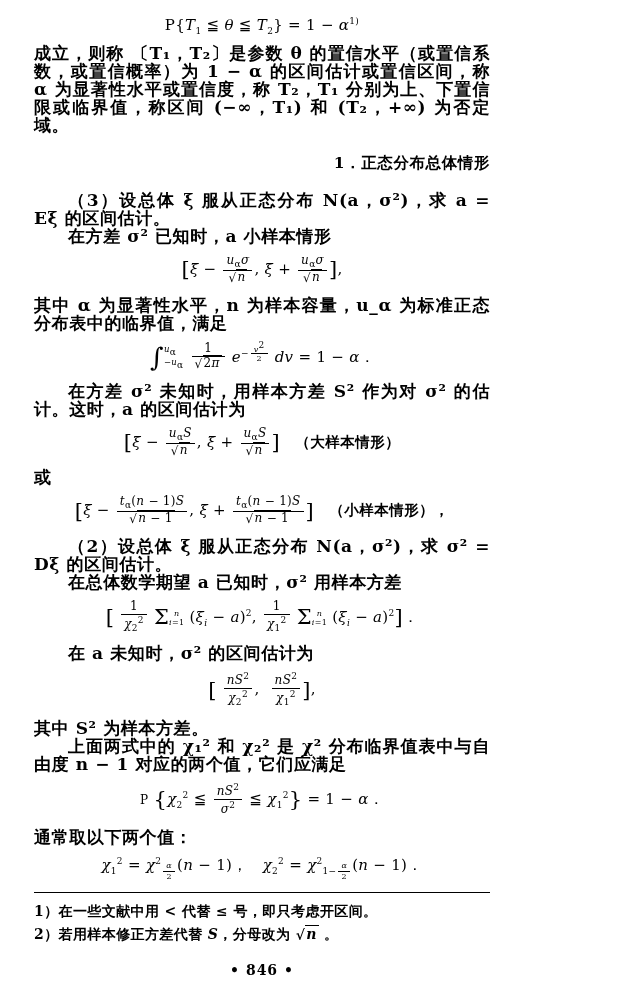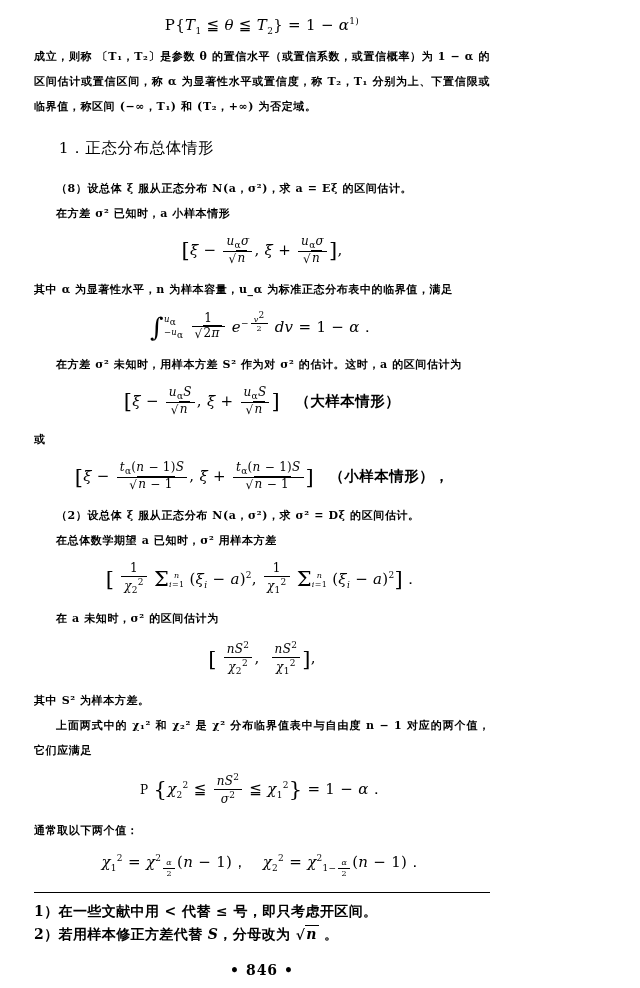--- a/index.html
+++ b/index.html
@@ -23,34 +23,35 @@
     filter: contrast(1.15);
   }
   .formula {
     text-align: center;
     margin: 6px 0 8px 0;
     font-family: "DejaVu Serif", serif;
     font-size: 15px;
     letter-spacing: 0.3px;
   }
   .para {
-    font-size: 11px;
-    line-height: 25px;
+    font-size: 17px;
+    line-height: 18px;
     text-align: justify;
     margin: 0;
     letter-spacing: 0.6px;
     font-weight: 600;
   }
   .indent { text-indent: 2em; }
   .sec-title {
     font-size: 15.5px;
     line-height: 26px;
     letter-spacing: 0.6px;
-    font-weight: 400;
+    font-weight: 700;
     text-indent: 1.6em;
+    text-align: right;
   }
   .note {
     font-size: 14px;
     line-height: 23px;
     letter-spacing: 0.4px;
     font-weight: 600;
   }
   .footnotes {
     position: absolute;
     left: 34px;
@@ -135,21 +136,21 @@
 <div class="page">
 
   <div class="formula">
     <span class="m up">P</span>{<span class="m">T</span><sub>1</sub> ≦ <span class="m">θ</span> ≦ <span class="m">T</span><sub>2</sub>} = 1 − <span class="m">α</span><sup>1)</sup>
   </div>
 
   <p class="para">成立，则称 〔T₁，T₂〕是参数 θ 的置信水平（或置信系数，或置信概率）为 1 − α 的区间估计或置信区间，称 α 为显著性水平或置信度，称 T₂，T₁ 分别为上、下置信限或临界值，称区间 (−∞，T₁) 和 (T₂，+∞) 为否定域。</p>
 
   <p class="sec-title">1．正态分布总体情形</p>
 
-  <p class="para indent">（8）设总体 ξ 服从正态分布 N(a，σ²)，求 a = Eξ 的区间估计。</p>
+  <p class="para indent">（3）设总体 ξ 服从正态分布 N(a，σ²)，求 a = Eξ 的区间估计。</p>
 
   <p class="para indent">在方差 σ² 已知时，a 小样本情形</p>
 
   <div class="formula line-f">
     <span class="brk">[</span><span class="m">ξ̄</span> −
     <span class="frac"><span class="num"><span class="m">u</span><sub>α</sub><span class="m">σ</span></span><span class="den"><span class="radic">√</span><span class="sqrt"><span class="m">n</span></span></span></span>,
     <span class="m">ξ̄</span> +
     <span class="frac"><span class="num"><span class="m">u</span><sub>α</sub><span class="m">σ</span></span><span class="den"><span class="radic">√</span><span class="sqrt"><span class="m">n</span></span></span></span><span class="brk">]</span>,
   </div>
 

